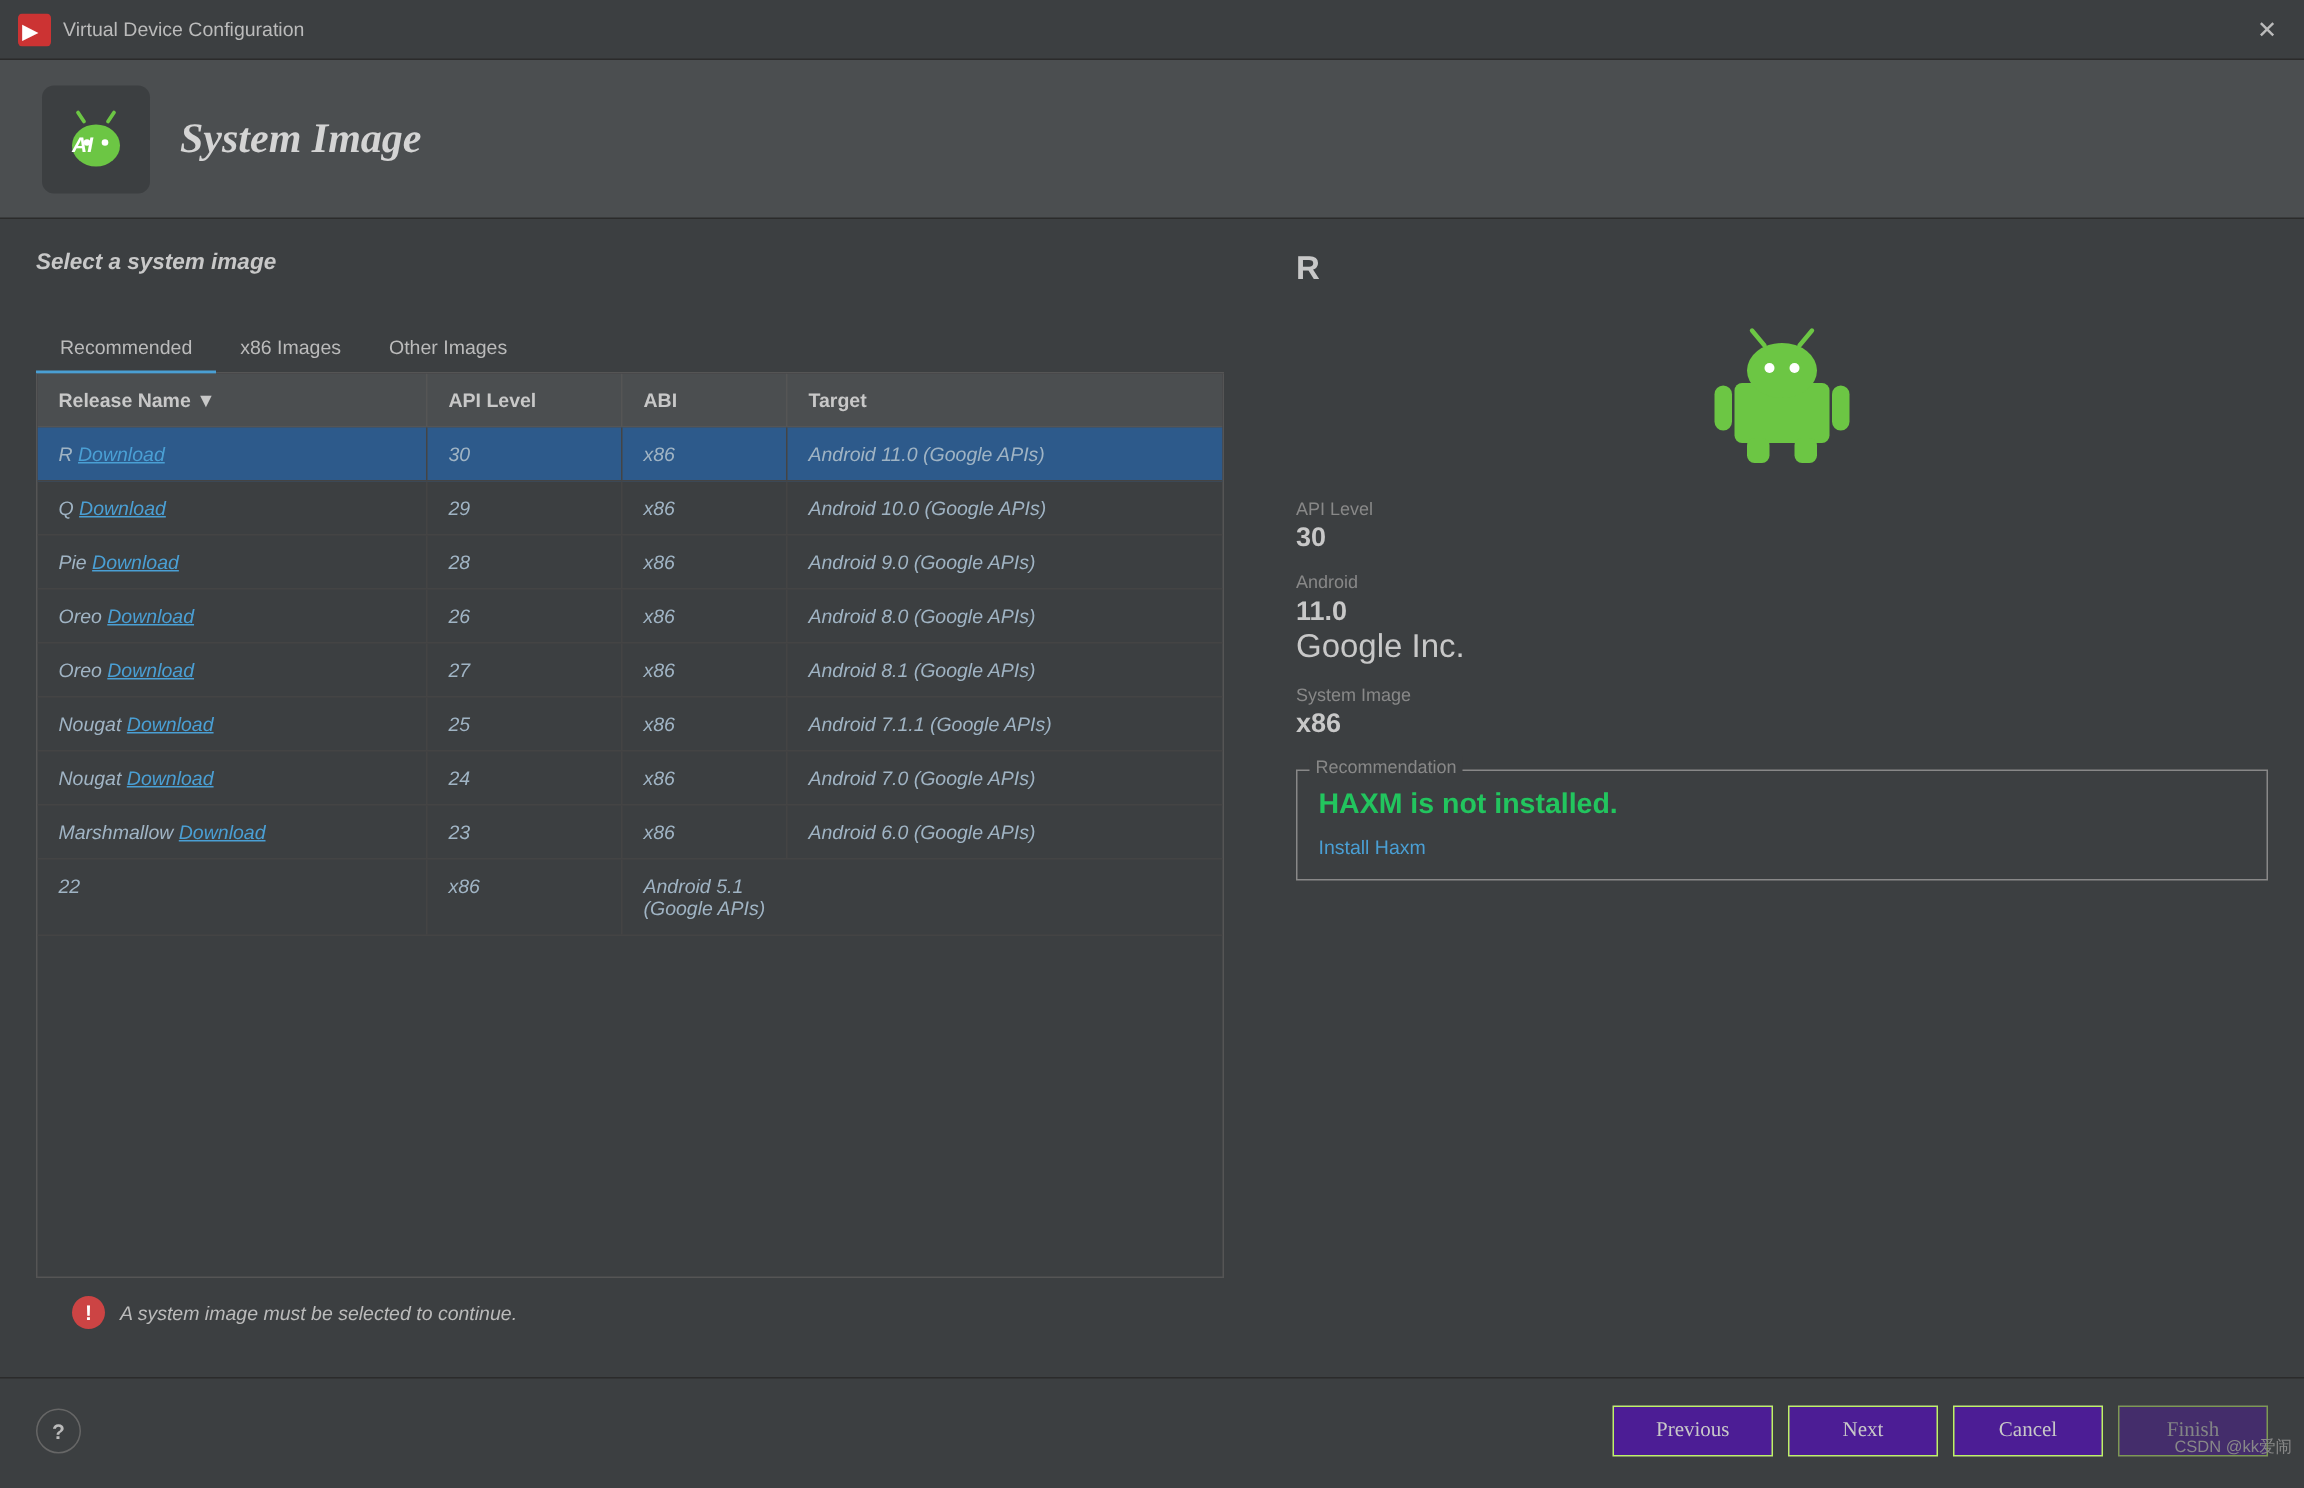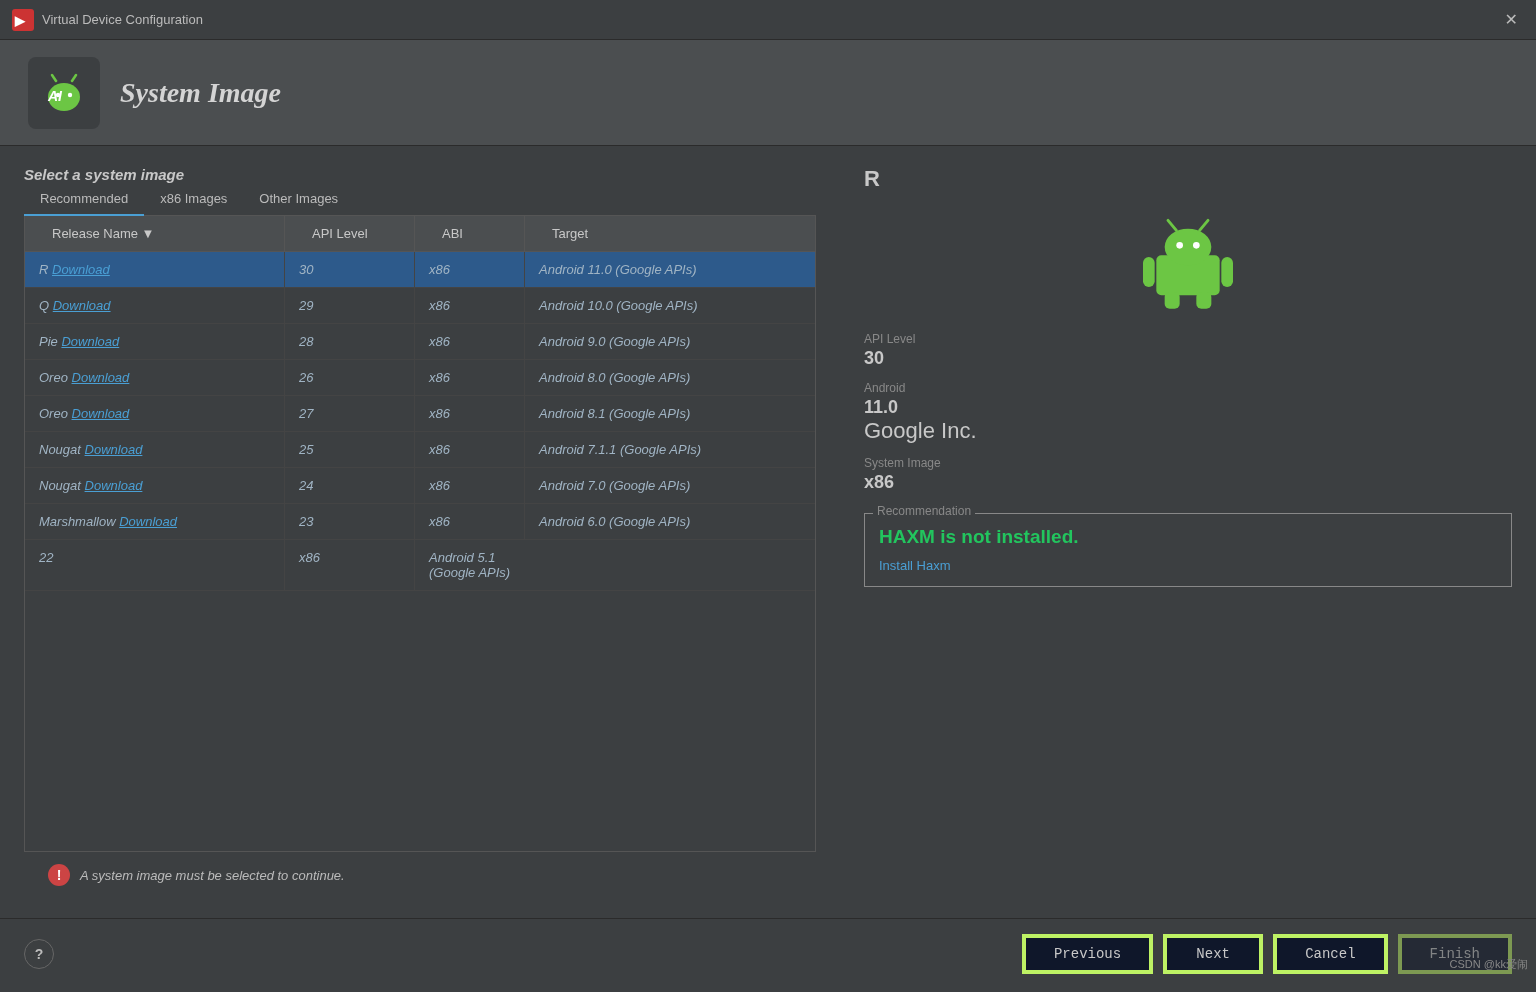--- a/index.html
+++ b/index.html
@@ -87,20 +87,21 @@
       font-weight: bold;
       color: #c8c8c8;
       font-style: italic;
     }
 
     
     .tabs {
       display: flex;
       border-bottom: 1px solid #555;
       margin-bottom: 0;
+      margin-top: 33px;
     }
     .tab {
       padding: 8px 16px;
       cursor: pointer;
       font-size: 13px;
       color: #bbbbbb;
       border-bottom: 2px solid transparent;
       margin-bottom: -1px;
     }
     .tab.active {
@@ -117,24 +118,23 @@
     }
     .table-header {
       display: grid;
       grid-template-columns: 260px 130px 110px 1fr;
       background: #4b4e50;
       border-bottom: 1px solid #555;
     }
     .table-header-cell {
       padding: 10px 14px;
       font-size: 13px;
-      font-weight: normal;
+      font-weight: bold;
       color: #c8c8c8;
       border-right: 1px solid #555;
-      margin-left: 13px;
     }
     .table-header-cell:last-child { border-right: none; }
     .table-row {
       display: grid;
       grid-template-columns: 260px 130px 110px 1fr;
       border-bottom: 1px solid #444;
       cursor: pointer;
     }
     .table-row.selected { background: #2d5a8b; }
     .table-cell {
@@ -274,24 +274,24 @@
     .footer-right {
       margin-left: auto;
       display: flex;
       gap: 10px;
       align-items: center;
     }
     .btn {
       padding: 8px 28px;
       font-size: 14px;
       cursor: pointer;
-      border: 4px solid #bef264;
-      background: #0f172a;
+      border: 1px solid #bef264;
+      background: #4c1d95;
       color: #c8c8c8;
-      font-family: Liberation Mono, monospace;
+      font-family: Liberation Serif, serif;
       min-width: 100px;
     }
     .btn.disabled {
       opacity: 0.5;
       cursor: not-allowed;
     }
     .watermark {
       position: absolute;
       bottom: 20px;
       right: 8px;

